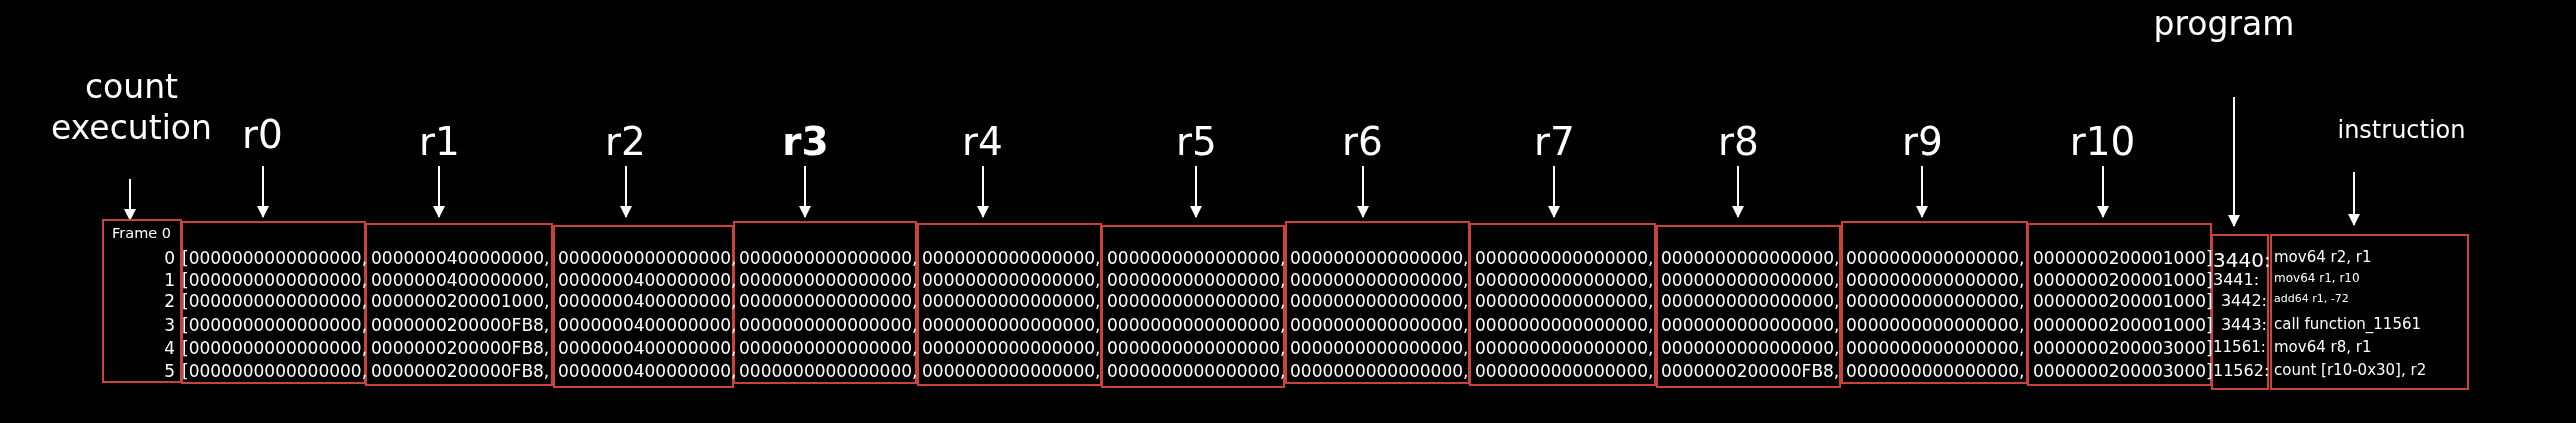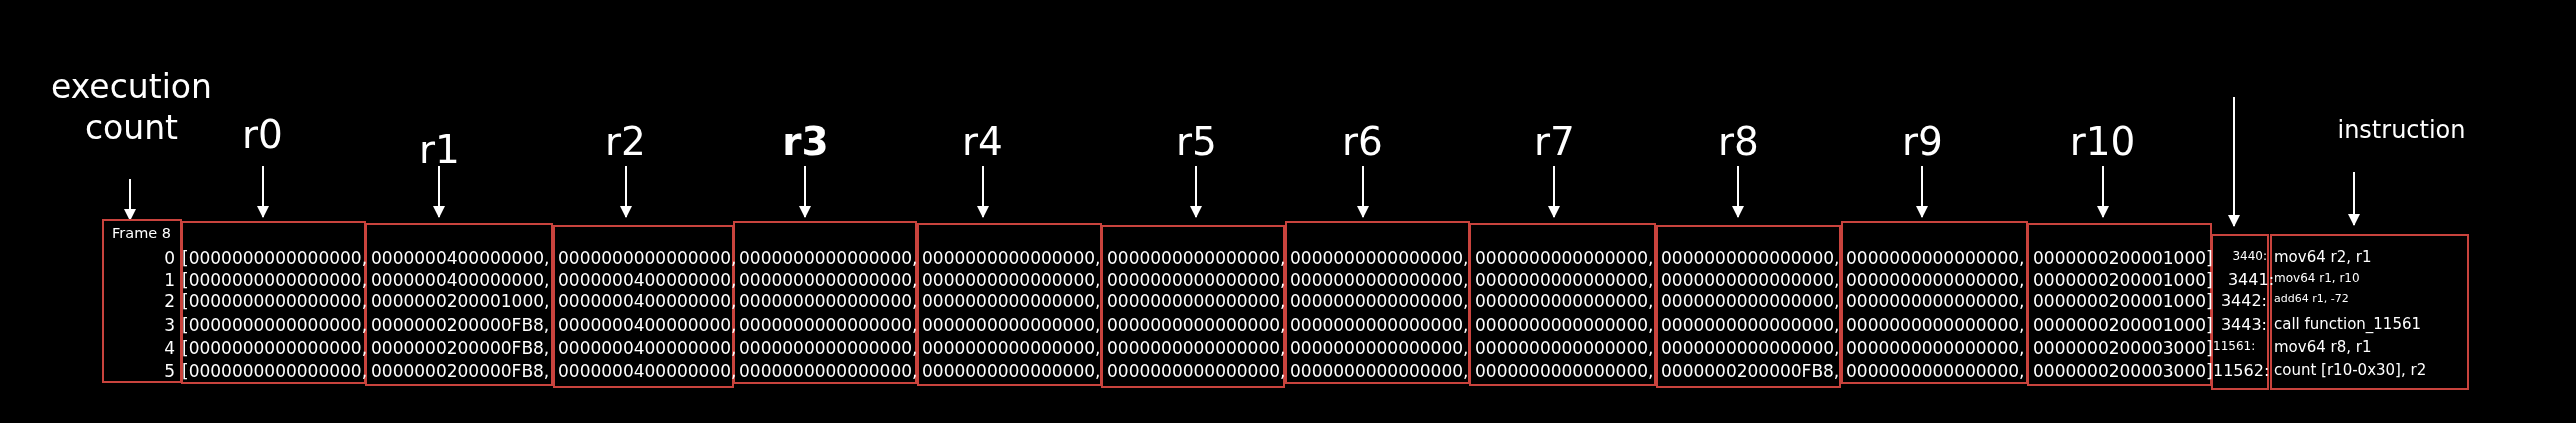--- a/index.html
+++ b/index.html
@@ -10,29 +10,29 @@
   .arrow { position:absolute; width:2px; background:#fff; }
   .arrow::after { content:""; position:absolute; left:-5.3px; bottom:-1.3px; width:0; height:0;
                   border-left:6px solid transparent; border-right:6px solid transparent; border-top:12px solid #fff; }
   .box { position:absolute; border:2.6px solid #c9433d; box-sizing:border-box; }
   .rowtext { position:absolute; font-size:17px; line-height:1; white-space:pre; color:#fff; }
 </style>
 </head>
 <body>
 
 <div class="label small" style="left:36px;top:66px;width:191px;">
+  <div>count</div>
   <div>execution</div>
-  <div>count</div>
 </div>
 <div class="arrow" style="left:129px;top:179px;height:41px;"></div>
 
 <div id="reg-labels">
     <div class="label" style="left: 223px; top: 115px; width: 79px; font-size: 39px;">r0</div>
     <div class="arrow" style="left: 262px; top: 166px; height: 51px;"></div>
-    <div class="label" style="left: 400px; top: 122px; width: 79px; font-size: 39px; margin-top: 8px;">r1</div>
+    <div class="label" style="left: 400px; top: 122px; width: 79px; font-size: 39px;">r1</div>
     <div class="arrow" style="left: 438px; top: 166px; height: 51px;"></div>
     <div class="label" style="left: 586px; top: 122px; width: 79px; font-size: 39px;">r2</div>
     <div class="arrow" style="left: 625px; top: 166px; height: 51px;"></div>
     <div class="label" style="left: 766px; top: 122px; width: 79px; font-size: 39px; font-weight: bold;">r3</div>
     <div class="arrow" style="left: 804px; top: 166px; height: 51px;"></div>
     <div class="label" style="left: 943px; top: 122px; width: 79px; font-size: 39px;">r4</div>
     <div class="arrow" style="left: 982px; top: 166px; height: 51px;"></div>
     <div class="label" style="left: 1157px; top: 122px; width: 79px; font-size: 39px;">r5</div>
     <div class="arrow" style="left: 1195px; top: 166px; height: 51px;"></div>
     <div class="label" style="left: 1323px; top: 122px; width: 79px; font-size: 39px;">r6</div>
@@ -41,20 +41,21 @@
     <div class="arrow" style="left: 1553px; top: 166px; height: 51px;"></div>
     <div class="label" style="left: 1699px; top: 122px; width: 79px; font-size: 39px;">r8</div>
     <div class="arrow" style="left: 1737px; top: 166px; height: 51px;"></div>
     <div class="label" style="left: 1883px; top: 122px; width: 79px; font-size: 39px;">r9</div>
     <div class="arrow" style="left: 1921px; top: 166px; height: 51px;"></div>
     <div class="label" style="left: 2063px; top: 122px; width: 79px; font-size: 39px;">r10</div>
     <div class="arrow" style="left: 2102px; top: 166px; height: 51px;"></div>
   </div>
 
 <div class="label small" style="left:2142px;top:3.3px;width:164px;">
+  <div>program</div>
 </div>
 <div class="arrow" style="left:2233px;top:97px;height:129px;"></div>
 
 <div class="label" style="left:2293px;top:118px;width:217px;font-size:24px;">instruction</div>
 <div class="arrow" style="left:2353px;top:172px;height:53px;"></div>
 
 <div class="box" style="left:102px;top:219px;width:80px;height:164px;"></div>
 <div id="reg-boxes">
     <div class="box" style="left: 181px; top: 221px; width: 185px; height: 163px;"></div>
     <div class="box" style="left: 365px; top: 223px; width: 188px; height: 163px;"></div>
@@ -64,50 +65,50 @@
     <div class="box" style="left: 1101px; top: 225px; width: 184px; height: 163px;"></div>
     <div class="box" style="left: 1285px; top: 221px; width: 185px; height: 163px;"></div>
     <div class="box" style="left: 1469px; top: 223px; width: 187px; height: 163px;"></div>
     <div class="box" style="left: 1656px; top: 225px; width: 185px; height: 163px;"></div>
     <div class="box" style="left: 1841px; top: 221px; width: 187px; height: 163px;"></div>
     <div class="box" style="left: 2027px; top: 223px; width: 185px; height: 163px;"></div>
   </div>
 <div class="box" style="left:2211px;top:234px;width:58px;height:156px;"></div>
 <div class="box" style="left:2270px;top:234px;width:199px;height:156px;"></div>
 
-<div class="rowtext" style="left:112px;top:226px;font-size:14.5px;">Frame 8</div>
+<div class="rowtext" style="left:112px;top:226px;font-size:14.5px;">Frame 0</div>
 
 <div id="rows">
     <div class="rowtext" style="left: 159px; top: 250px; width: 16px; text-align: right;">0</div>
     <div class="rowtext" style="left: 182px; top: 250px;">[0000000000000000,</div>
     <div class="rowtext" style="left: 371px; top: 250px;">0000000400000000,</div>
     <div class="rowtext" style="left: 558px; top: 250px;">0000000000000000,</div>
     <div class="rowtext" style="left: 739px; top: 250px;">0000000000000000,</div>
     <div class="rowtext" style="left: 922px; top: 250px;">0000000000000000,</div>
     <div class="rowtext" style="left: 1107px; top: 250px;">0000000000000000,</div>
     <div class="rowtext" style="left: 1290px; top: 250px;">0000000000000000,</div>
     <div class="rowtext" style="left: 1475px; top: 250px;">0000000000000000,</div>
     <div class="rowtext" style="left: 1661px; top: 250px;">0000000000000000,</div>
     <div class="rowtext" style="left: 1846px; top: 250px;">0000000000000000,</div>
     <div class="rowtext" style="left: 2033px; top: 250px;">0000000200001000]</div>
-    <div class="rowtext" style="left: 2213px; top: 250px; width: 54px; text-align: right; font-size: 12px;">3440:</div>
+    <div class="rowtext" style="left: 2213px; top: 250px; width: 54px; text-align: right; font-size: 20px;">3440:</div>
     <div class="rowtext" style="left: 2274px; top: 250px; font-size: 15px;">mov64 r2, r1</div>
     <div class="rowtext" style="left: 159px; top: 272px; width: 16px; text-align: right;">1</div>
     <div class="rowtext" style="left: 182px; top: 272px;">[0000000000000000,</div>
     <div class="rowtext" style="left: 371px; top: 272px;">0000000400000000,</div>
     <div class="rowtext" style="left: 558px; top: 272px;">0000000400000000,</div>
     <div class="rowtext" style="left: 739px; top: 272px;">0000000000000000,</div>
     <div class="rowtext" style="left: 922px; top: 272px;">0000000000000000,</div>
     <div class="rowtext" style="left: 1107px; top: 272px;">0000000000000000,</div>
     <div class="rowtext" style="left: 1290px; top: 272px;">0000000000000000,</div>
     <div class="rowtext" style="left: 1475px; top: 272px;">0000000000000000,</div>
     <div class="rowtext" style="left: 1661px; top: 272px;">0000000000000000,</div>
     <div class="rowtext" style="left: 1846px; top: 272px;">0000000000000000,</div>
     <div class="rowtext" style="left: 2033px; top: 272px;">0000000200001000]</div>
-    <div class="rowtext" style="left: 2213px; top: 272px; width: 76px; text-align: center; font-size: 16px;">3441:</div>
+    <div class="rowtext" style="left: 2213px; top: 272px; width: 76px; text-align: left; font-size: 16px;">3441:</div>
     <div class="rowtext" style="left: 2274px; top: 272px; font-size: 12px;">mov64 r1, r10</div>
     <div class="rowtext" style="left: 159px; top: 293px; width: 16px; text-align: right;">2</div>
     <div class="rowtext" style="left: 182px; top: 293px;">[0000000000000000,</div>
     <div class="rowtext" style="left: 371px; top: 293px;">0000000200001000,</div>
     <div class="rowtext" style="left: 558px; top: 293px;">0000000400000000,</div>
     <div class="rowtext" style="left: 739px; top: 293px;">0000000000000000,</div>
     <div class="rowtext" style="left: 922px; top: 293px;">0000000000000000,</div>
     <div class="rowtext" style="left: 1107px; top: 293px;">0000000000000000,</div>
     <div class="rowtext" style="left: 1290px; top: 293px;">0000000000000000,</div>
     <div class="rowtext" style="left: 1475px; top: 293px;">0000000000000000,</div>
@@ -135,21 +136,21 @@
     <div class="rowtext" style="left: 371px; top: 340px;">0000000200000FB8,</div>
     <div class="rowtext" style="left: 558px; top: 340px;">0000000400000000,</div>
     <div class="rowtext" style="left: 739px; top: 340px;">0000000000000000,</div>
     <div class="rowtext" style="left: 922px; top: 340px;">0000000000000000,</div>
     <div class="rowtext" style="left: 1107px; top: 340px;">0000000000000000,</div>
     <div class="rowtext" style="left: 1290px; top: 340px;">0000000000000000,</div>
     <div class="rowtext" style="left: 1475px; top: 340px;">0000000000000000,</div>
     <div class="rowtext" style="left: 1661px; top: 340px;">0000000000000000,</div>
     <div class="rowtext" style="left: 1846px; top: 340px;">0000000000000000,</div>
     <div class="rowtext" style="left: 2033px; top: 340px;">0000000200003000]</div>
-    <div class="rowtext" style="left: 2213px; top: 340px; width: 30px; text-align: right; font-size: 12px;">11561:</div>
+    <div class="rowtext" style="left: 2213px; top: 340px; width: 30px; text-align: right; font-size: 15px;">11561:</div>
     <div class="rowtext" style="left: 2274px; top: 340px; font-size: 15px;">mov64 r8, r1</div>
     <div class="rowtext" style="left: 159px; top: 363px; width: 16px; text-align: right;">5</div>
     <div class="rowtext" style="left: 182px; top: 363px;">[0000000000000000,</div>
     <div class="rowtext" style="left: 371px; top: 363px;">0000000200000FB8,</div>
     <div class="rowtext" style="left: 558px; top: 363px;">0000000400000000,</div>
     <div class="rowtext" style="left: 739px; top: 363px;">0000000000000000,</div>
     <div class="rowtext" style="left: 922px; top: 363px;">0000000000000000,</div>
     <div class="rowtext" style="left: 1107px; top: 363px;">0000000000000000,</div>
     <div class="rowtext" style="left: 1290px; top: 363px;">0000000000000000,</div>
     <div class="rowtext" style="left: 1475px; top: 363px;">0000000000000000,</div>

